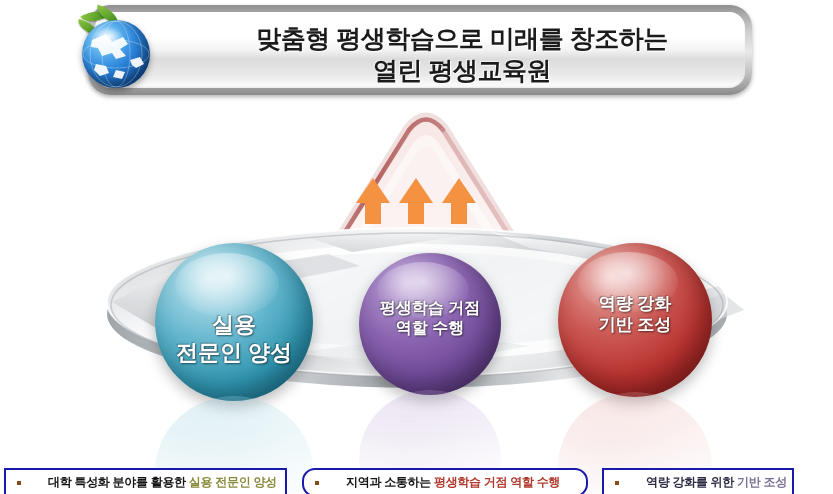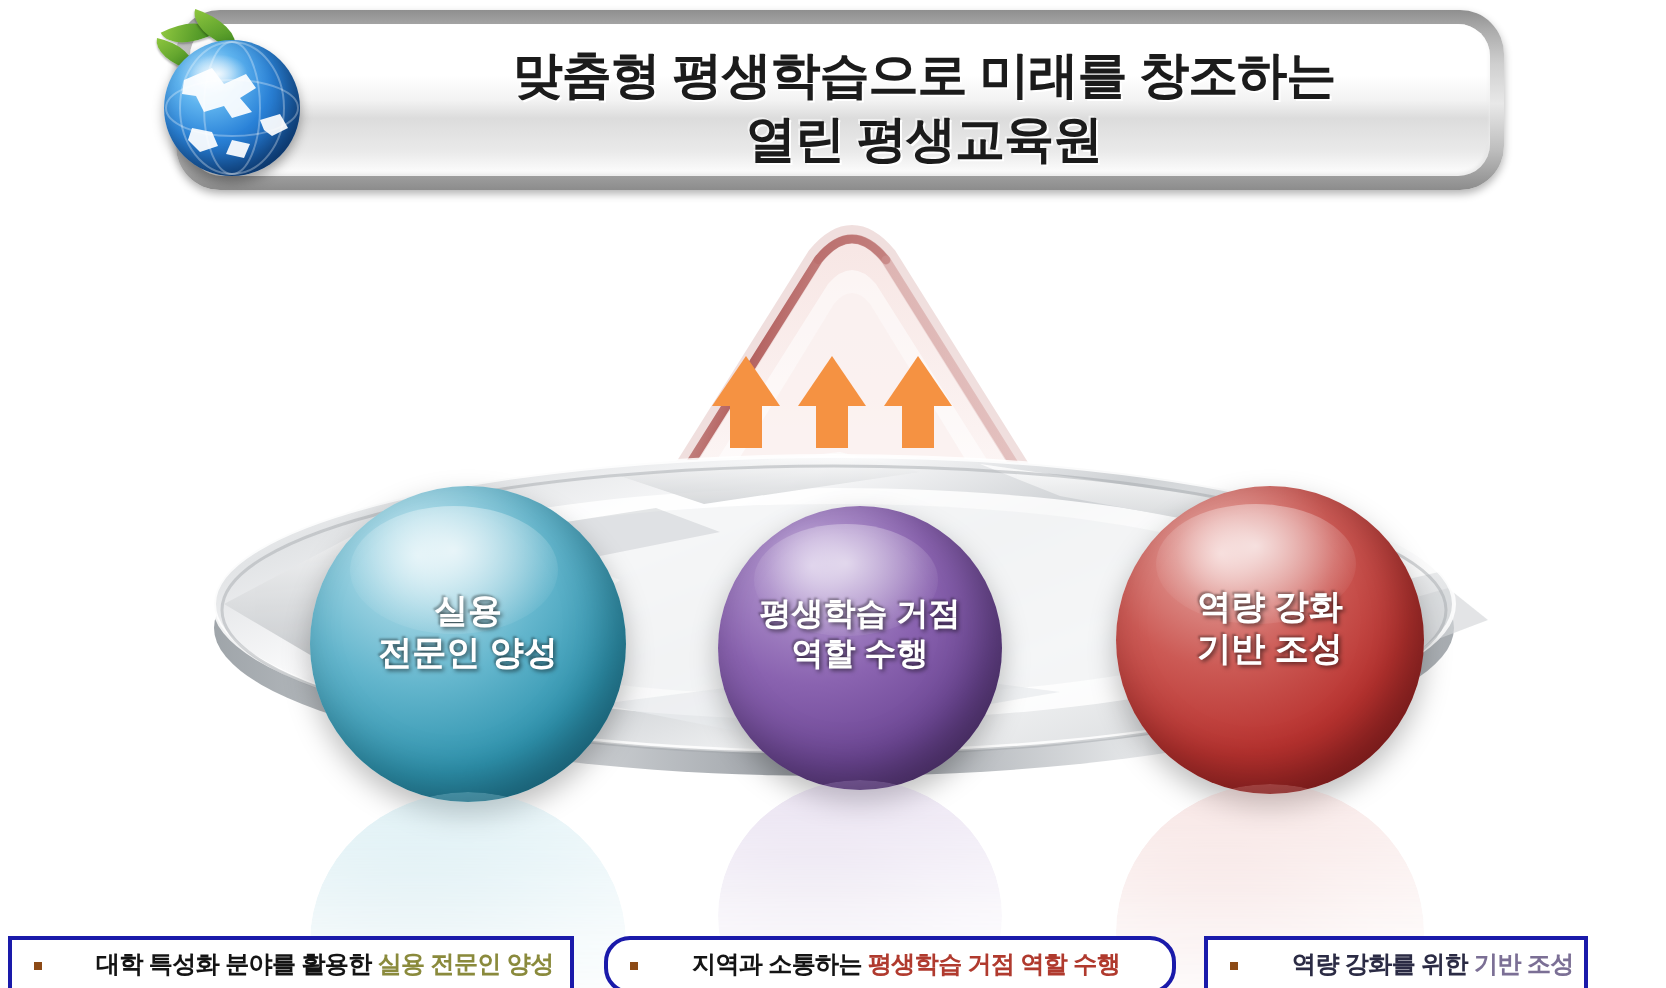--- a/index.html
+++ b/index.html
@@ -183,21 +183,21 @@
         #2e93ae 68%, #1b7591 88%, #15607a 100%);
     box-shadow: 0 6px 14px rgba(0,0,0,0.26),
                 inset -8px -10px 22px rgba(0,0,0,0.26);
   }
   #sphere-1 .sphere-gloss {
     left: 20px; top: 10px; width: 104px; height: 64px;
     background: radial-gradient(ellipse at 50% 35%,
         rgba(255,255,255,0.72) 0%, rgba(255,255,255,0.20) 58%,
         rgba(255,255,255,0) 82%);
   }
-  #sphere-1 .sphere-label { top: 52px; font-size: 17px; }
+  #sphere-1 .sphere-label { top: 68px; font-size: 22px; }
 
   
   #sphere-2 {
     left: 359px; top: 253px;
     width: 142px; height: 142px;
     background: radial-gradient(circle at 33% 21%,
         #cbb8e0 0%, #a98bc8 16%, #8a63b0 40%,
         #6d4795 68%, #573579 90%, #462a63 100%);
     box-shadow: 0 6px 14px rgba(0,0,0,0.26),
                 inset -8px -10px 22px rgba(0,0,0,0.30);

